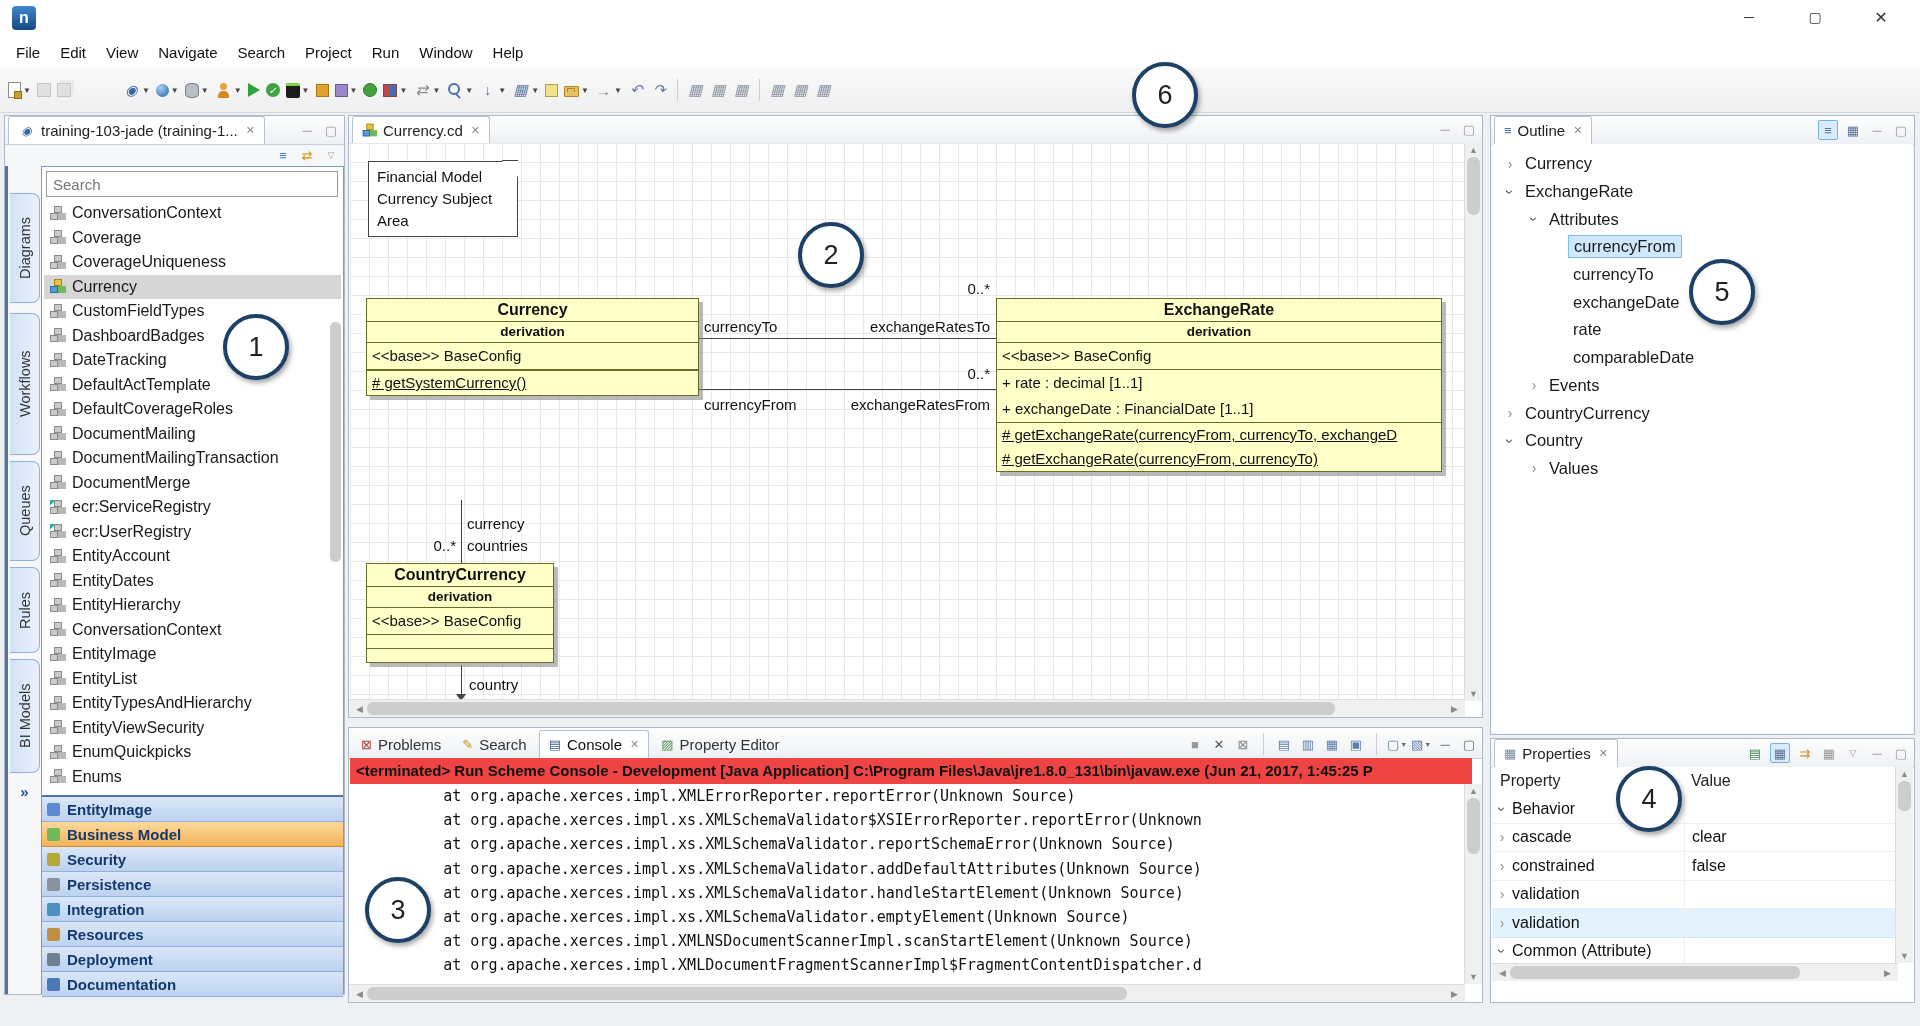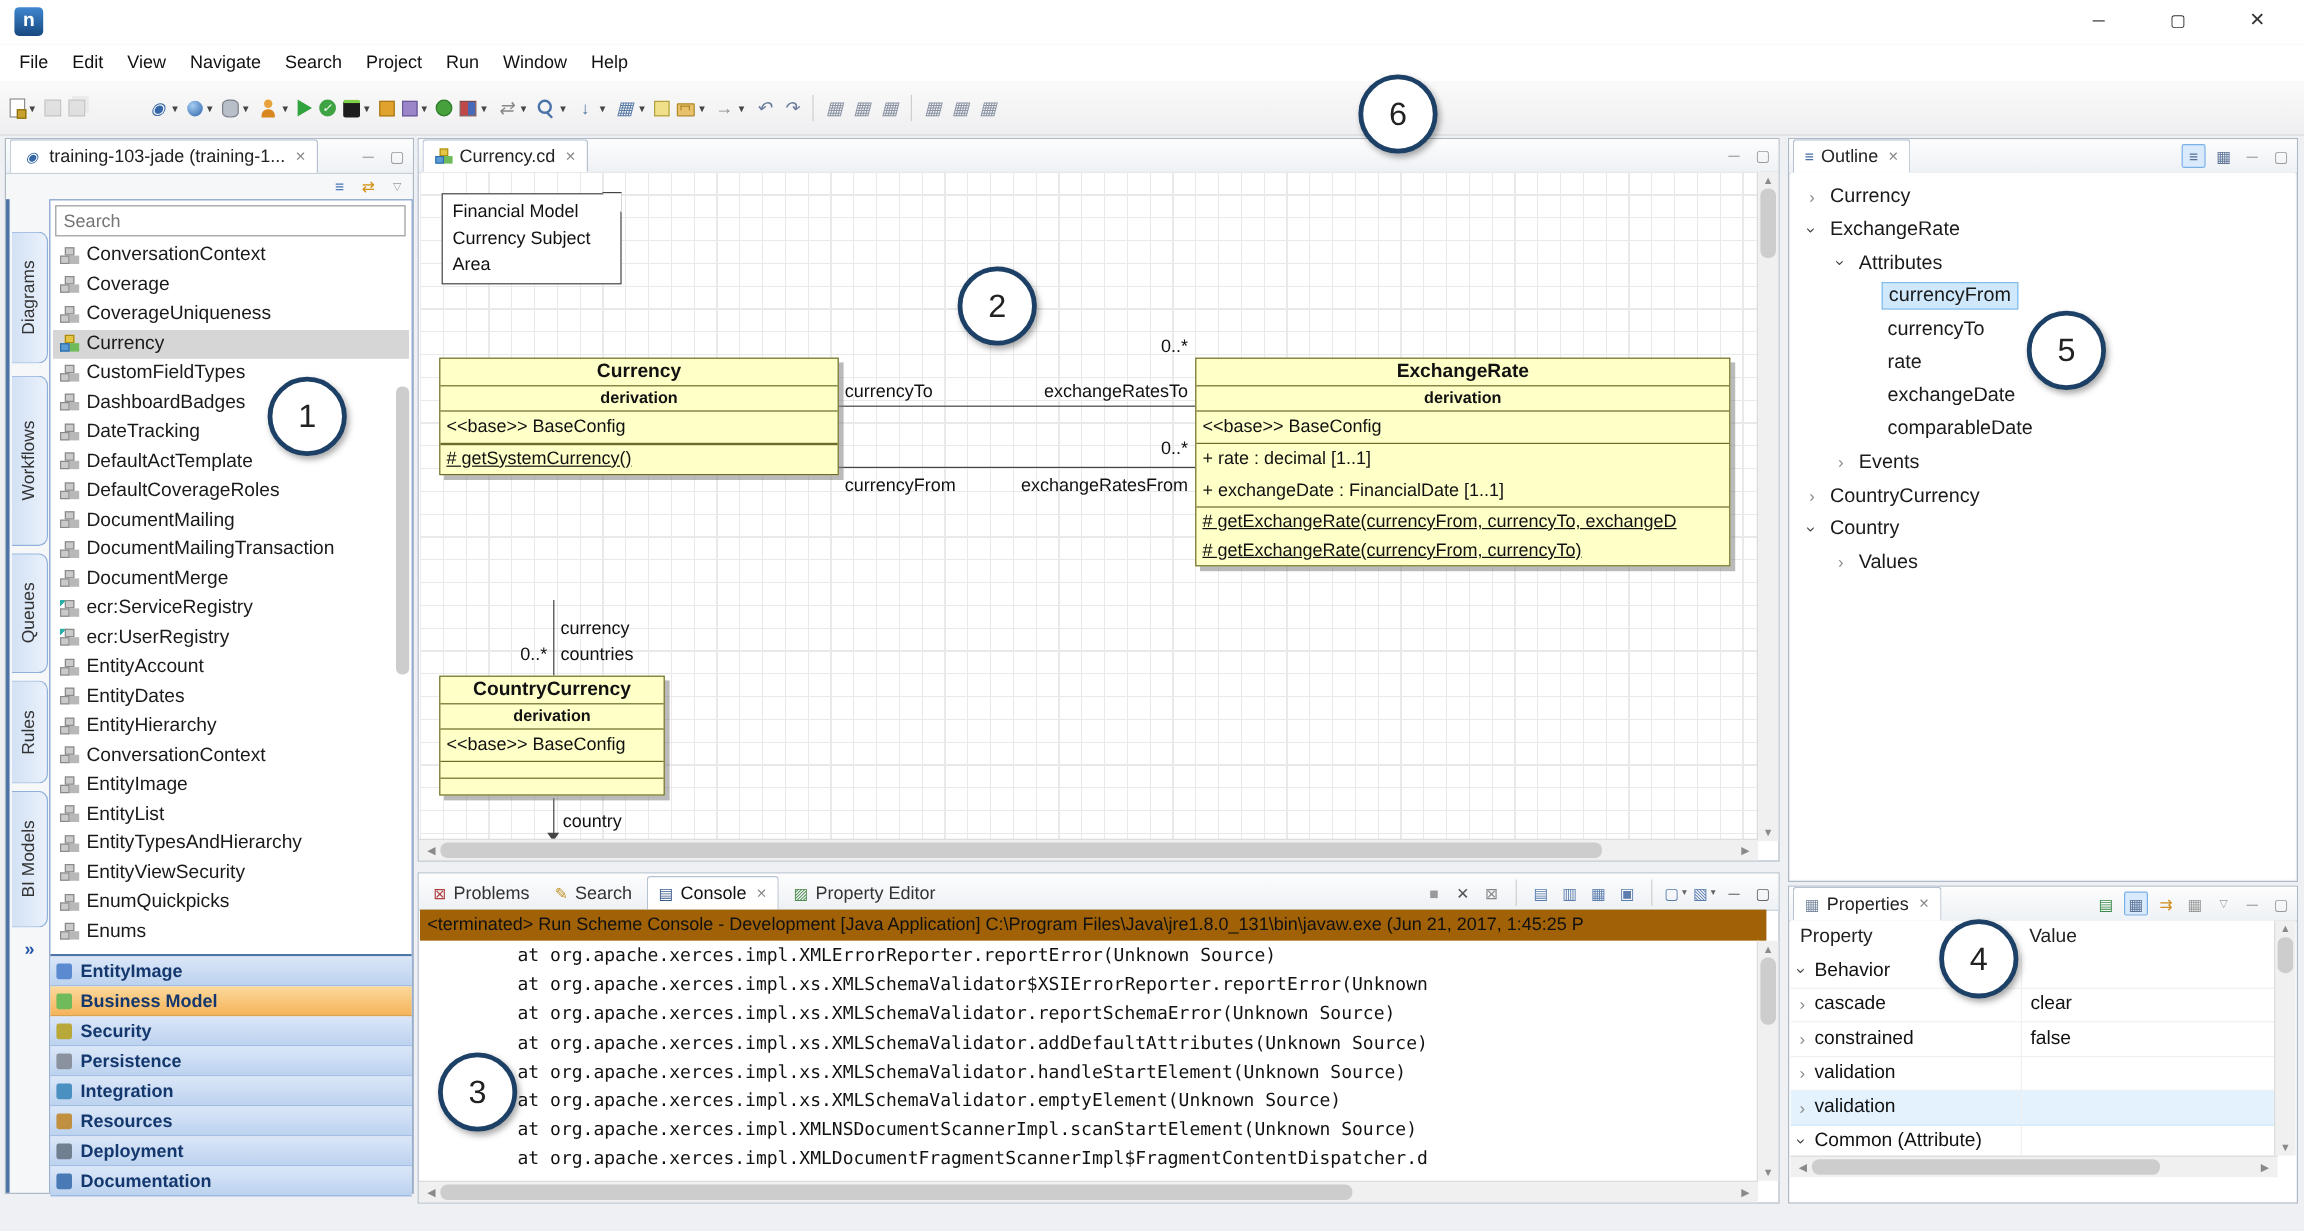--- a/index.html
+++ b/index.html
@@ -122,24 +122,24 @@
   .edge-v{position:absolute;width:1px;background:#444;}
   .arrow-down{position:absolute;width:0;height:0;border-left:5px solid transparent;border-right:5px solid transparent;border-top:7px solid #444;}
   .dlabel{position:absolute;font-size:15px;color:#111;white-space:nowrap;}
   .dlabel.r{text-align:right;}
   .scroll-v{position:absolute;width:17px;background:#f0f0f0;border-left:1px solid #dcdcdc;}
   .scroll-h{position:absolute;height:17px;background:#f0f0f0;border-top:1px solid #dcdcdc;}
   .thumb-v{position:absolute;left:2px;width:13px;background:#cdcdcd;border-radius:6px;}
   .thumb-h{position:absolute;top:2px;height:13px;background:#cdcdcd;border-radius:6px;}
   .sarrow{position:absolute;color:#8a8a8a;font-size:9px;width:17px;text-align:center;}
   
-  #console-status{height:26px;line-height:25px;background:#a16207;font-size:15px;padding-left:6px;white-space:nowrap;overflow:hidden;}
+  #console-status{height:26px;line-height:25px;background:#ef4444;font-size:15px;padding-left:6px;white-space:nowrap;overflow:hidden;font-weight:bold;}
   #console-text{position:absolute;left:1px;top:56px;width:1116px;height:200px;background:#fff;overflow:hidden;
     font-family:"DejaVu Sans Mono","Liberation Mono",monospace;font-size:15px;line-height:24.2px;color:#111;}
-  .cline{white-space:pre;}
+  .cline{white-space:pre;padding-left:12px;}
   .ctab-ic{font-size:13px;}
   
   #outline-tree{position:absolute;left:1px;top:28px;right:1px;bottom:1px;background:#fff;padding-top:6px;}
   .tree-row{height:27.7px;display:flex;align-items:center;font-size:16.5px;color:#1a1a1a;white-space:nowrap;}
   .tw{width:20px;flex:0 0 20px;text-align:center;color:#8a8a8a;font-size:14px;}
   .tw.exp{transform:rotate(90deg);color:#444;}
   .tw.none{visibility:hidden;}
   .tree-label{padding:1px 5px;}
   .tree-label.sel{background:#cfe8fc;border:1px solid #7fbcec;}
   
@@ -702,25 +702,25 @@
         <div class="tree-row" style="padding-left: 56px;">
           <span class="tw none">›</span>
           <span class="tree-label sel">currencyFrom</span>
         </div>
         <div class="tree-row" style="padding-left: 56px;">
           <span class="tw none">›</span>
           <span class="tree-label">currencyTo</span>
         </div>
         <div class="tree-row" style="padding-left: 56px;">
           <span class="tw none">›</span>
-          <span class="tree-label">rate</span>
+          <span class="tree-label">exchangeDate</span>
         </div>
         <div class="tree-row" style="padding-left: 56px;">
           <span class="tw none">›</span>
-          <span class="tree-label">exchangeDate</span>
+          <span class="tree-label">rate</span>
         </div>
         <div class="tree-row" style="padding-left: 56px;">
           <span class="tw none">›</span>
           <span class="tree-label">comparableDate</span>
         </div>
         <div class="tree-row" style="padding-left: 32px;">
           <span class="tw">›</span>
           <span class="tree-label">Events</span>
         </div>
         <div class="tree-row" style="padding-left: 8px;">

